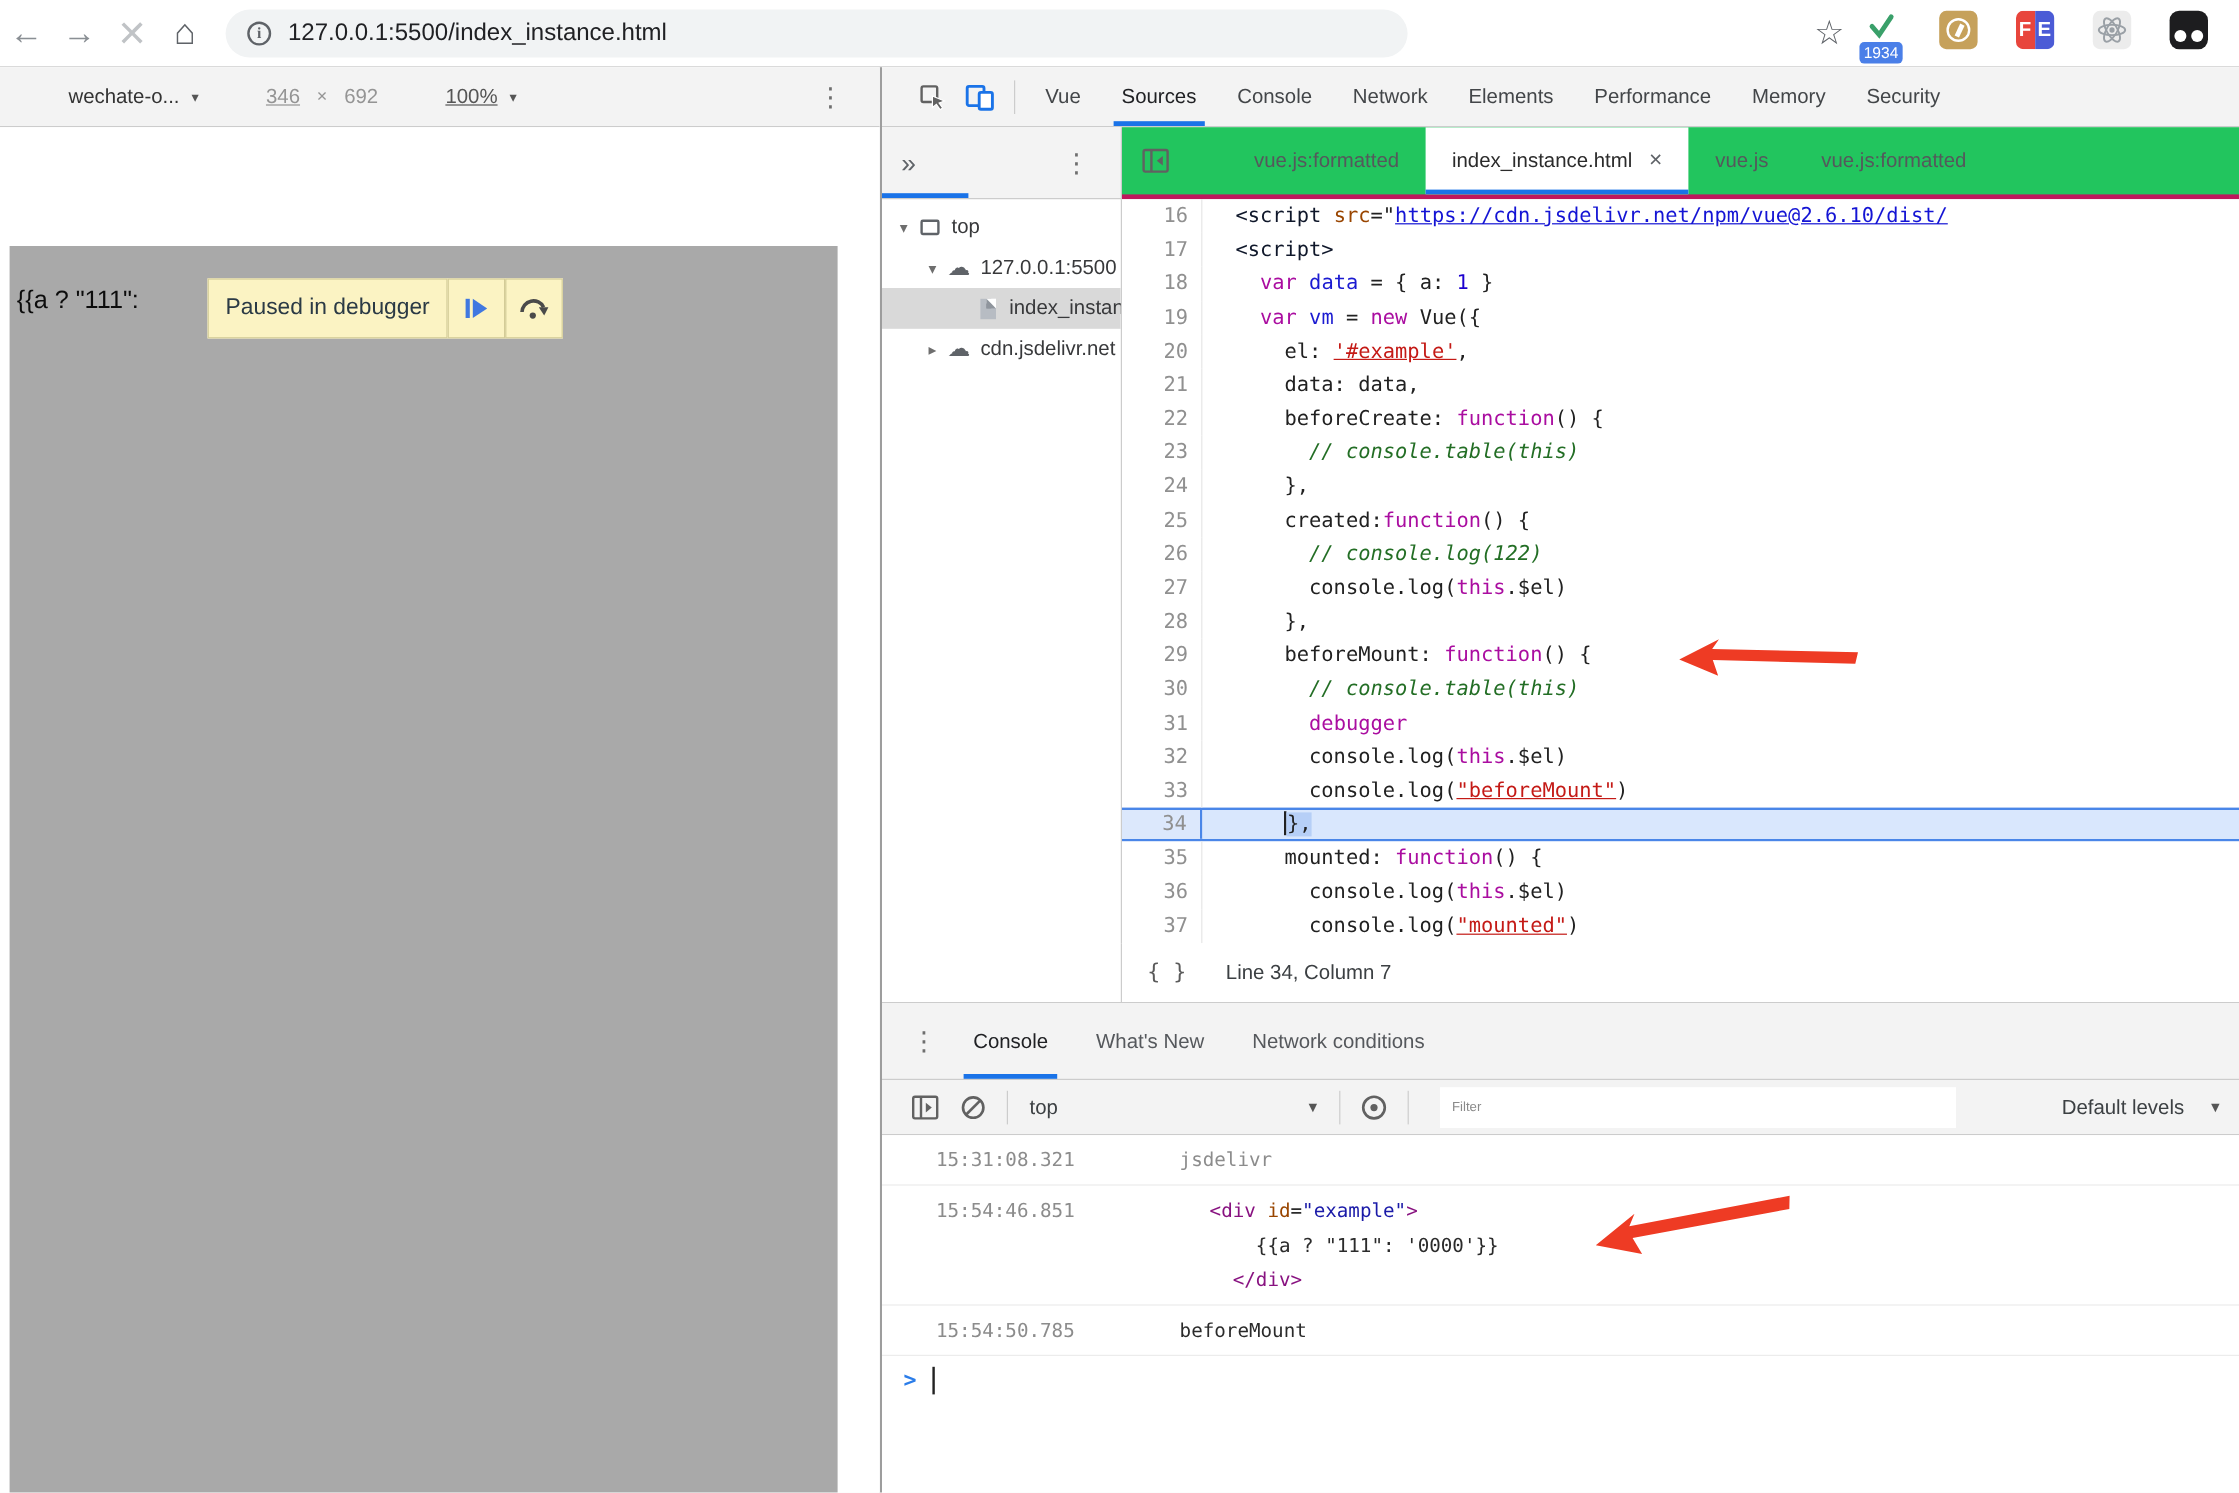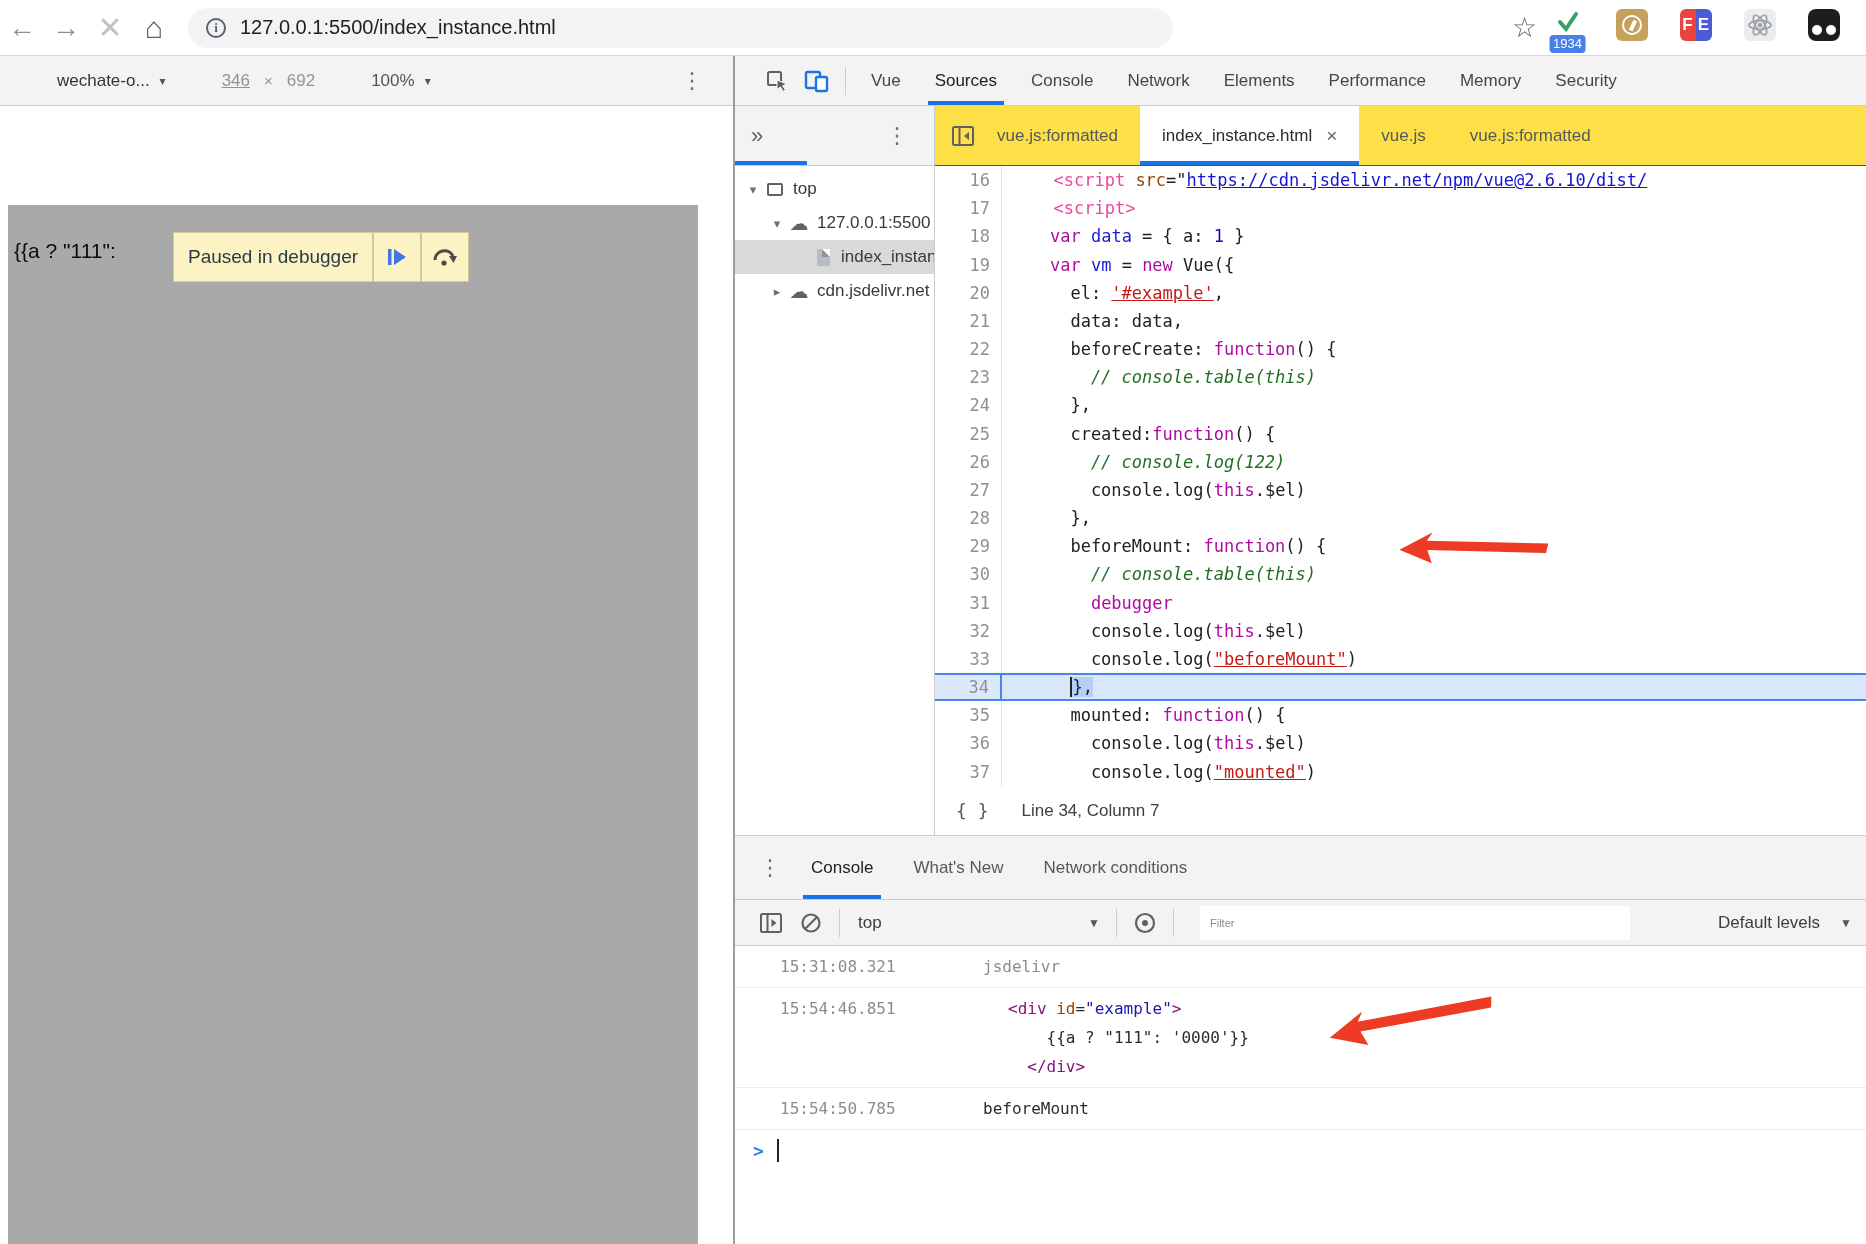--- a/index.html
+++ b/index.html
@@ -40,21 +40,21 @@
   .main{position:absolute;left:0;top:56px;right:0;bottom:0;display:flex;}
   .left{width:733px;flex:none;position:relative;background:#fff;}
   .vdivider{width:2px;background:#9d9d9d;flex:none;}
   
   .devbar{height:50px;background:#f3f3f3;border-bottom:1px solid #ccc;display:flex;align-items:center;font-size:17px;}
   .devname{margin-left:57px;color:#333;}
   .ddarrow{margin-left:10px;font-size:12px;color:#555;}
   .dim{color:#949494;}
   .dim.w{margin-left:56px;text-decoration:underline;}
   .times{margin:0 14px;color:#949494;font-size:15px;}
-  .zoomsel{margin-left:56px;color:#555;}
+  .zoomsel{margin-left:56px;color:#555;text-decoration:underline;}
   .kebab{color:#6e6e6e;font-size:22px;line-height:1;}
   .devbar .kebab{margin-left:auto;margin-right:30px;}
   
   .page{position:absolute;left:0;top:50px;right:0;bottom:0;background:#fff;}
   .viewport{position:absolute;left:8px;top:99px;width:690px;bottom:0;background:#a9a9a9;}
   .ptext{position:absolute;left:6px;top:34px;font-size:21px;color:#0c0c0c;white-space:nowrap;}
   .paused{position:absolute;left:165px;top:27px;height:50px;display:flex;gap:0;background:#fff;}
   .pseg{background:#fbf3c3;border:1px solid #d3cb97;display:flex;align-items:center;justify-content:center;}
   .plabel{padding:0 14px;font-size:19px;color:#2b3a45;}
   .pbtn{width:48px;}
@@ -68,21 +68,21 @@
   .dt-tab{padding:0 17px;font-size:17px;color:#434649;height:49px;display:flex;align-items:center;
           flex:none;position:relative;}
   .dt-tab.on{color:#202124;}
   .dt-tab.on:after{content:"";position:absolute;left:10px;right:10px;bottom:0;height:4px;background:#1a73e8;}
   
   .nav-header{grid-column:1;background:#f3f3f3;border-bottom:1px solid #ccc;border-right:1px solid #ccc;
               display:flex;align-items:center;position:relative;}
   .chevrons{margin-left:16px;font-size:22px;color:#5f6368;}
   .nav-header .kebab{margin-left:auto;margin-right:26px;}
   .nav-underline{position:absolute;left:0;bottom:0;width:72px;height:4px;background:#1a73e8;}
-  .file-tabs{grid-column:2;background:#fde047;border-bottom:1px solid #be185d;display:flex;align-items:stretch;overflow:hidden;}
+  .file-tabs{grid-column:2;background:#22c55e;border-bottom:4px solid #be185d;display:flex;align-items:stretch;overflow:hidden;gap:48px;}
   .ftab{display:flex;align-items:center;padding:0 22px;font-size:17px;color:#55585c;white-space:nowrap;position:relative;flex:none;}
   .ftab.on{background:#fff;color:#2b2b2b;}
   .ftab.on:after{content:"";position:absolute;left:0;right:0;bottom:0;height:4px;background:#1a73e8;}
   .ftab .x{margin-left:14px;color:#5f6368;font-size:19px;}
   .shownav{margin-left:16px;align-self:center;}
   
   .nav-tree{grid-column:1;border-right:1px solid #ccc;background:#fff;padding-top:6px;overflow:hidden;}
   .trow{height:34px;display:flex;align-items:center;font-size:17px;color:#38393b;white-space:nowrap;}
   .trow.sel{background:#d9d9d9;}
   .tarrow{width:16px;font-size:13px;color:#6e6e6e;text-align:center;flex:none;}
@@ -93,21 +93,21 @@
   .i-file:after{content:"";position:absolute;right:0;top:0;border:4px solid #fff;border-left-color:#8f959d;border-bottom-color:#8f959d;}
   
   .editor{grid-column:2;overflow:hidden;background:#fff;position:relative;}
   .cl{height:28.18px;display:flex;font-family:"DejaVu Sans Mono",monospace;font-size:17px;line-height:28.18px;white-space:pre;}
   .gut{width:67px;flex:none;text-align:right;padding-right:11px;color:#909090;border-right:1px solid #e6e6e6;}
   .code{padding-left:7px;flex:1;min-width:0;}
   .cl.act{border-top:2px solid #4a86e8;border-bottom:2px solid #4a86e8;line-height:24px;}
   .cl.act .gut{background:#dce8fc;border-right:2px solid #4a86e8;}
   .cl.act .code{background:#d9e7fd;}
   .tk-pln{color:#212121;} .tk-kw{color:#aa0da0;} .tk-def{color:#1b1bd1;} .tk-num{color:#1c00cf;}
-  .tk-str{color:#c41a16;text-decoration:underline;} .tk-cmt{color:#236e25;font-style:italic;} .tk-tag{color:#ec4899;margin-left:24px;}
+  .tk-str{color:#c41a16;text-decoration:underline;} .tk-cmt{color:#236e25;font-style:italic;} .tk-tag{color:#0f172a;}
   .tk-attr{color:#994500;} .tk-lnk{color:#1414d4;text-decoration:underline;}
   .tk-xsel{background:#b6cff7;color:#212121;}
   .caret{display:inline-block;width:2px;height:20px;background:#222;vertical-align:-4px;}
   
   .status{grid-column:1/3;border-bottom:1px solid #ccc;display:flex;align-items:center;background:#fff;}
   .status-spacer{width:200px;height:100%;border-right:1px solid #ccc;flex:none;}
   .prettyprint{margin-left:21px;font-family:"DejaVu Sans Mono",monospace;font-size:18px;color:#5a5a5a;}
   .linecol{margin-left:33px;font-size:17px;color:#3c4043;}
   
   .drawer-tabs{grid-column:1/3;background:#f3f3f3;border-bottom:1px solid #ccc;display:flex;align-items:center;}

